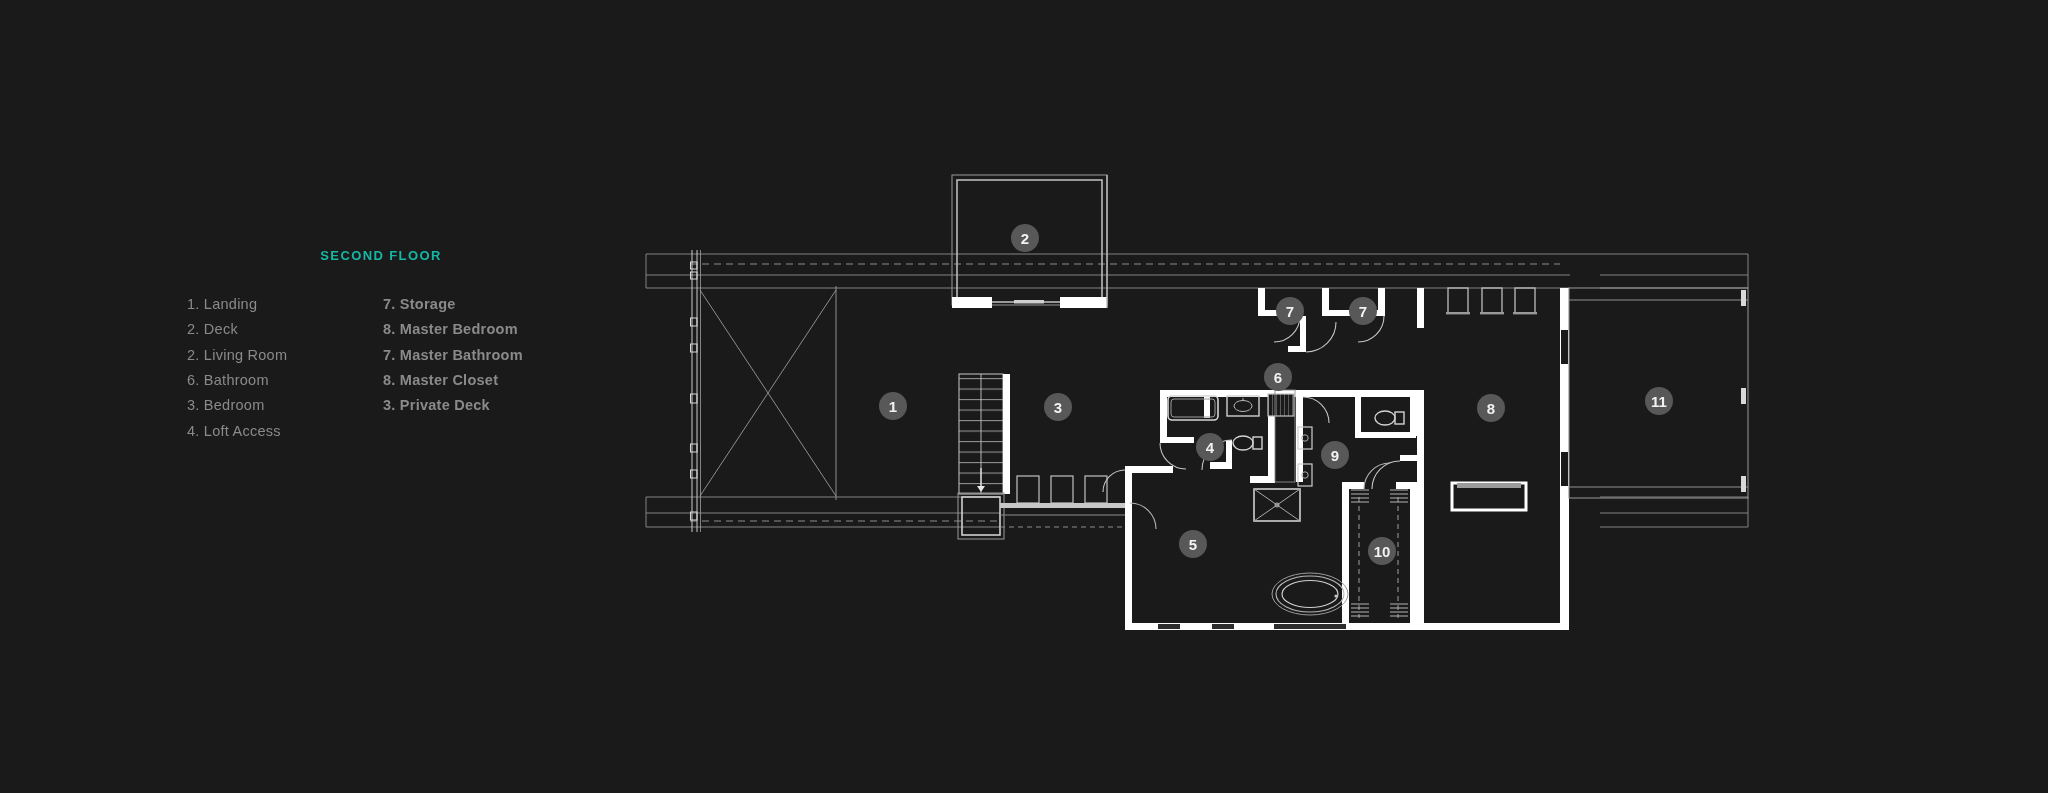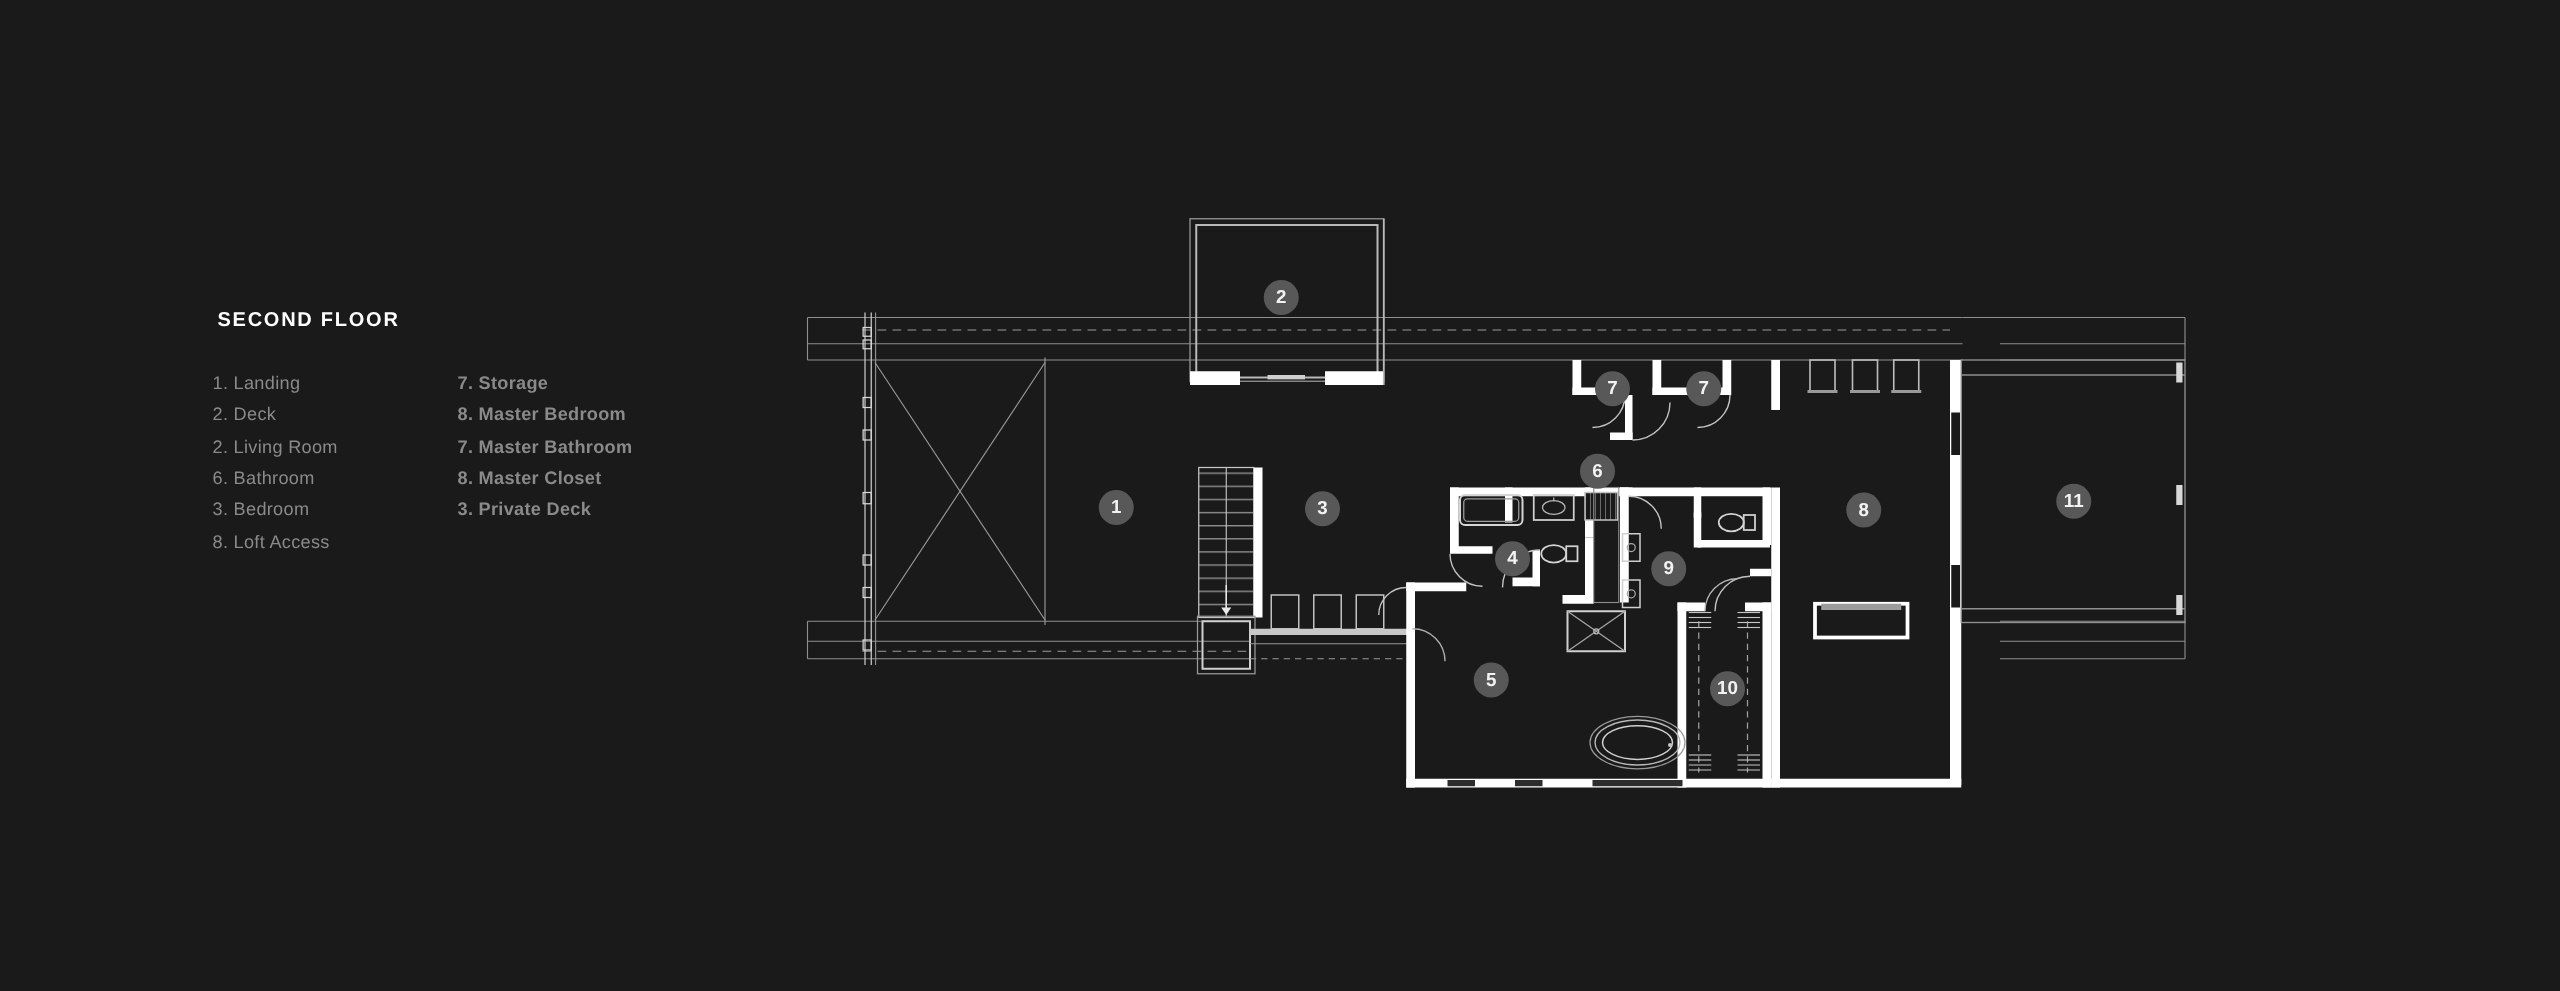--- a/index.html
+++ b/index.html
@@ -21,39 +21,40 @@
   }
 
   
   #legend {
     position: absolute;
     left: 168px;
     top: 248px;
     width: 420px;
   }
   #legend-title {
-    font-size: 16px;
+    font-size: 13px;
     font-weight: bold;
     letter-spacing: 1.4px;
-    color: #ffffff;
+    color: #14b8a6;
+    text-align: center;
     padding-left: 6px;
     margin-bottom: 32px;
     white-space: nowrap;
   }
   #legend-cols {
     display: flex;
     gap: 24px;
     padding-left: 2px;
   }
   .legend-col {
     display: flex;
     flex-direction: column;
     gap: 6.5px;
   }
-  .legend-col.col-a { width: 172px; }
+  .legend-col.col-a { width: 172px; margin-left: 17px; }
   .legend-col.col-b { width: 200px; font-weight: bold; }
   .legend-entry {
     font-size: 14.5px;
     color: #8a8a8a;
     letter-spacing: 0.25px;
     white-space: nowrap;
     line-height: 1.3;
   }
 
   
@@ -84,21 +85,21 @@
 
   <div id="legend">
     <div id="legend-title">SECOND FLOOR</div>
     <div id="legend-cols">
       <div class="legend-col col-a">
         <div class="legend-entry">1. Landing</div>
         <div class="legend-entry">2. Deck</div>
         <div class="legend-entry">2. Living Room</div>
         <div class="legend-entry">6. Bathroom</div>
         <div class="legend-entry">3. Bedroom</div>
-        <div class="legend-entry">8. Loft Access</div>
+        <div class="legend-entry">4. Loft Access</div>
       </div>
       <div class="legend-col col-b">
         <div class="legend-entry">7. Storage</div>
         <div class="legend-entry">8. Master Bedroom</div>
         <div class="legend-entry">7. Master Bathroom</div>
         <div class="legend-entry">8. Master Closet</div>
         <div class="legend-entry">3. Private Deck</div>
       </div>
     </div>
   </div>

